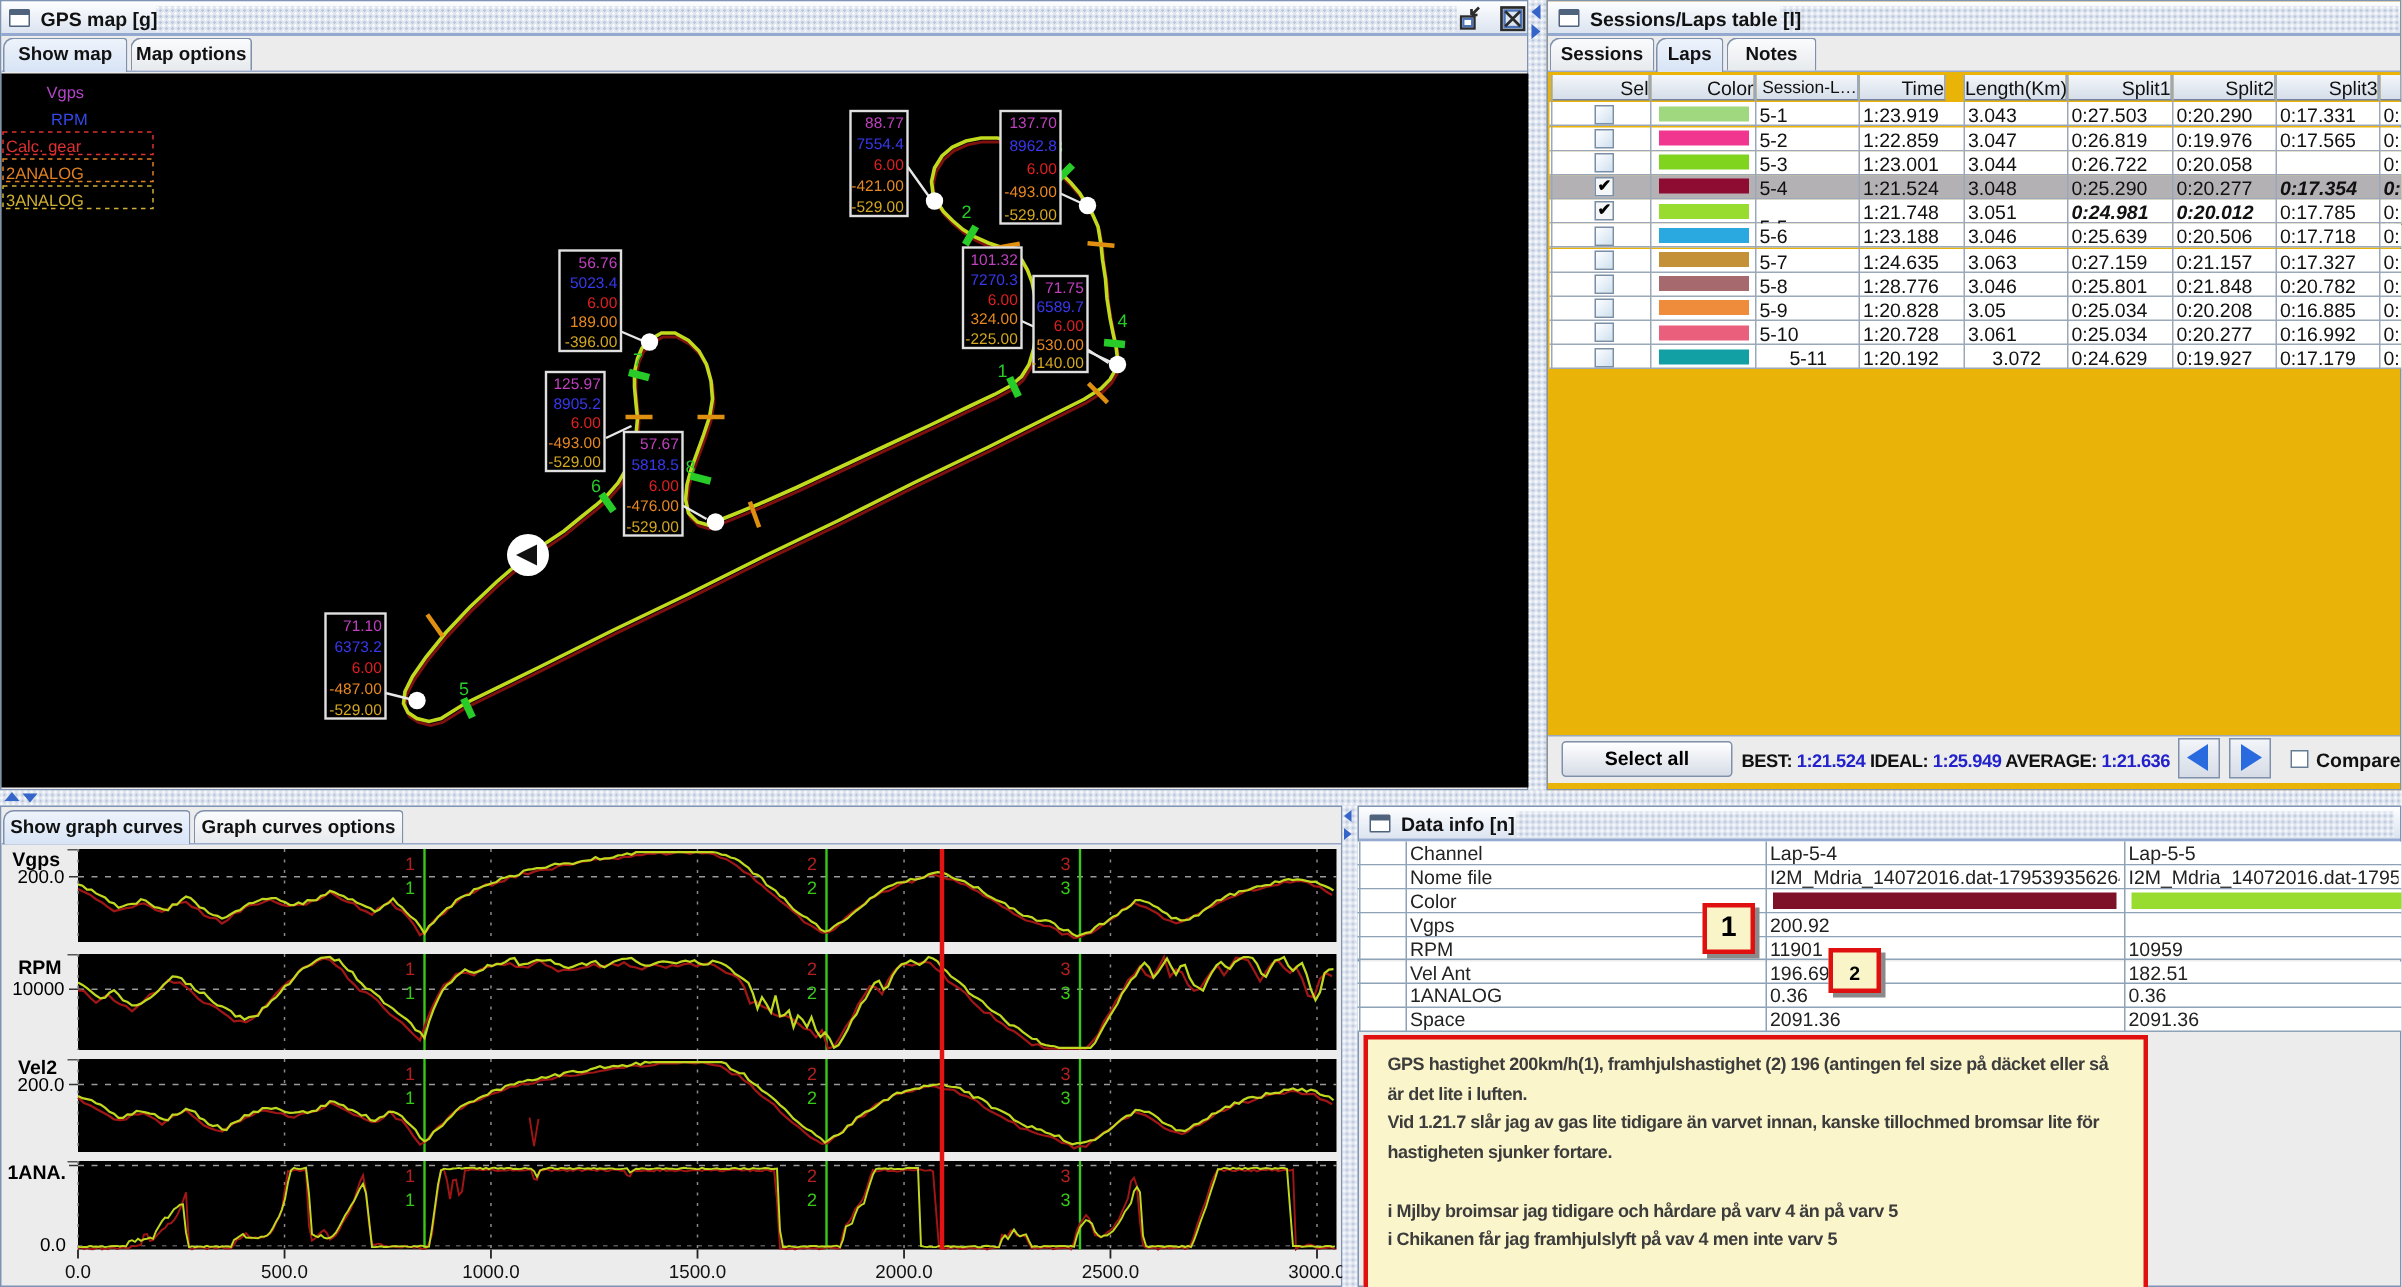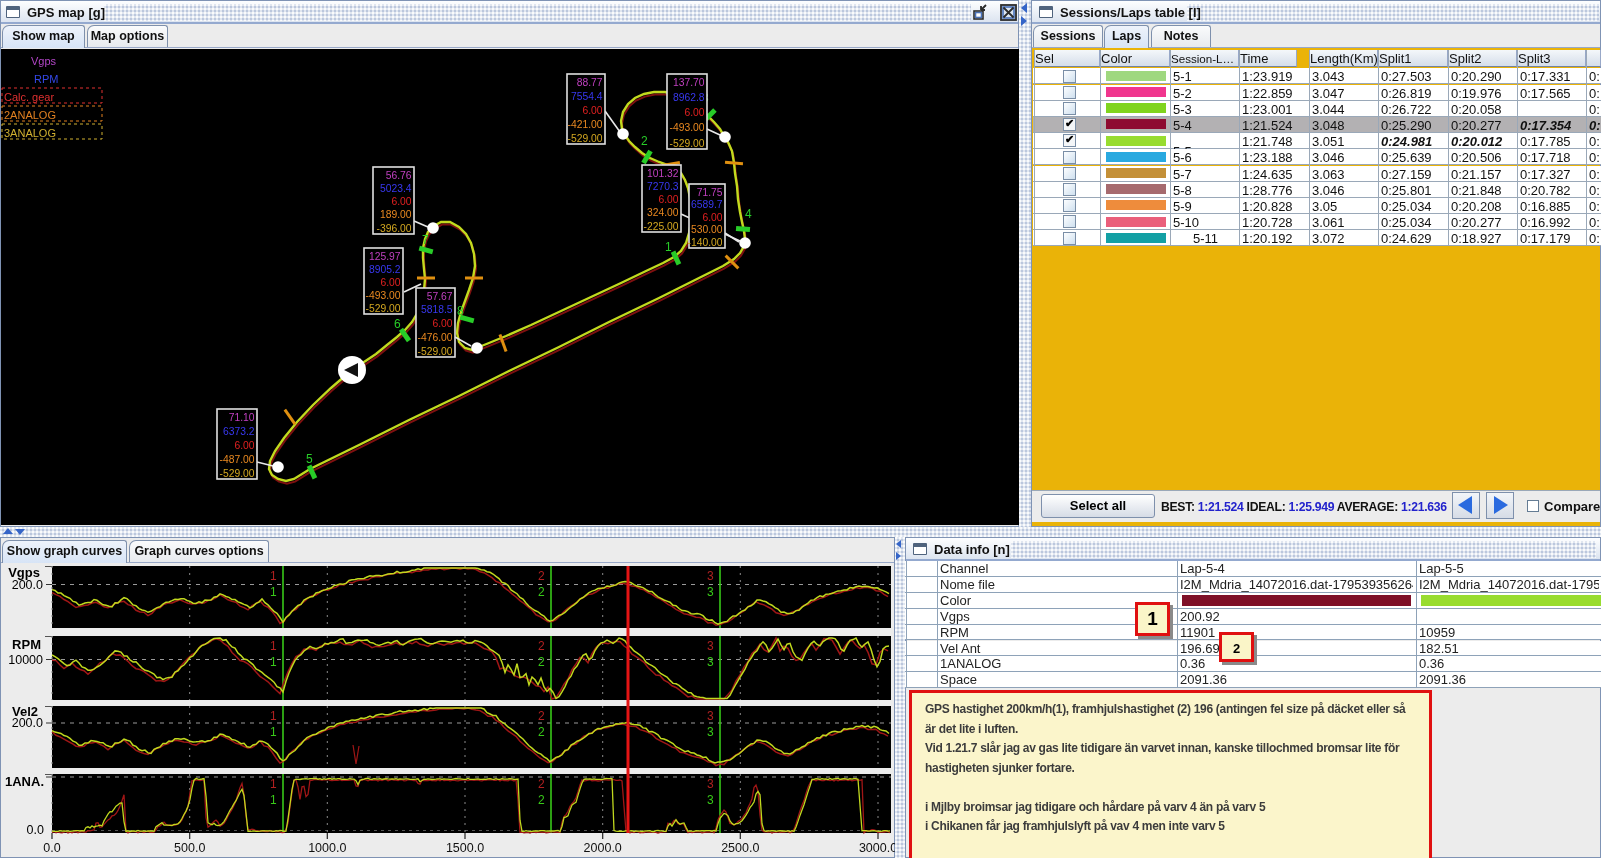--- a/index.html
+++ b/index.html
@@ -11,21 +11,21 @@
   border-bottom:2px solid #94a9cf; }
 .titletext { position:absolute; font-size:13px; font-weight:bold; color:#111; top:4px; }
 .wicon { position:absolute; top:5px; width:14px; height:12px; border:1px solid #4f637d;
   background:#fff; border-top:4px solid #4f637d; border-radius:1px; }
 .tabrow { position:absolute; background:#ececec; border-bottom:1px solid #98a8c8; }
 .tab { position:absolute; top:1px; height:22px; font-size:12.5px; font-weight:bold; color:#111;
   text-align:center; border:1px solid #7e90ac; border-bottom:none;
   border-radius:7px 3px 0 0; background:linear-gradient(#fafbfc,#e7eaee); padding-top:3px; }
 .tab.active { background:linear-gradient(#eef3fb,#d7e4f6); height:23px; z-index:3; }
 .th { position:absolute; background:linear-gradient(#f4f7fa,#d5deea); border-right:1px solid #98a8c8;
-  border-bottom:1px solid #7283a2; font-size:13px; color:#111; text-align:left; padding-top:1px; }
+  border-bottom:1px solid #7283a2; font-size:13px; color:#111; text-align:right; padding-top:1px; }
 .td { position:absolute; font-size:13px; color:#111; height:15px; overflow:hidden; white-space:nowrap; }
 .dd { position:absolute; font-size:13px; color:#222; height:16px; line-height:14px; overflow:hidden; white-space:nowrap; }
 .cbx { display:block; width:13px; height:13px; border:1px solid #7a8ea6;
   background:linear-gradient(135deg,#fdfeff,#cfe0ef); position:relative; }
 .cbx.on { background:#f4f6f8; }
 .chk { position:absolute; left:1px; top:-2px; font-size:11px; font-weight:bold; color:#000; }
 </style></head>
 <body>
 
 <div style="position:absolute;left:0;top:0;width:1019px;height:527px;border:1px solid #7f93b4;background:#ececec">
@@ -323,23 +323,23 @@
 <div class="td" style="left:1451px;top:215.1px;width:65px;">0:20.277</div>
 <div class="td" style="left:1520px;top:215.1px;width:65px;">0:16.992</div>
 <div class="td" style="left:1589px;top:215.1px;width:11px;">0:1</div>
 <div style="position:absolute;left:1033px;top:230.3px;width:568px;height:16.2px;background:#fff;border-bottom:1px solid #9aa8b8"></div>
 <div style="position:absolute;left:1063px;top:231.5px;width:13px;height:13px">
     <span class="cbx"></span>
   </div>
 <div style="position:absolute;left:1106px;top:232.8px;width:60px;height:10px;background:#13a0a4"></div>
 <div class="td" style="left:1173px;top:231.3px;width:65px;text-align:center;">5-11</div>
 <div class="td" style="left:1242px;top:231.3px;width:66px;">1:20.192</div>
-<div class="td" style="left:1312px;top:231.3px;width:65px;">3.072</div>
+<div class="td" style="left:1312px;top:231.3px;width:65px;text-align:center;">3.072</div>
 <div class="td" style="left:1381px;top:231.3px;width:66px;">0:24.629</div>
-<div class="td" style="left:1451px;top:231.3px;width:65px;">0:18.927</div>
+<div class="td" style="left:1451px;top:231.3px;width:65px;">0:19.927</div>
 <div class="td" style="left:1520px;top:231.3px;width:65px;">0:17.179</div>
 <div class="td" style="left:1589px;top:231.3px;width:11px;">0:1</div>
 <div style="position:absolute;left:1034px;top:50px;width:1px;height:196px;background:#9aa8b8"></div>
 <div style="position:absolute;left:1100px;top:50px;width:1px;height:196px;background:#9aa8b8"></div>
 <div style="position:absolute;left:1170px;top:50px;width:1px;height:196px;background:#9aa8b8"></div>
 <div style="position:absolute;left:1239px;top:50px;width:1px;height:196px;background:#9aa8b8"></div>
 <div style="position:absolute;left:1309px;top:50px;width:1px;height:196px;background:#9aa8b8"></div>
 <div style="position:absolute;left:1378px;top:50px;width:1px;height:196px;background:#9aa8b8"></div>
 <div style="position:absolute;left:1448px;top:50px;width:1px;height:196px;background:#9aa8b8"></div>
 <div style="position:absolute;left:1517px;top:50px;width:1px;height:196px;background:#9aa8b8"></div>

